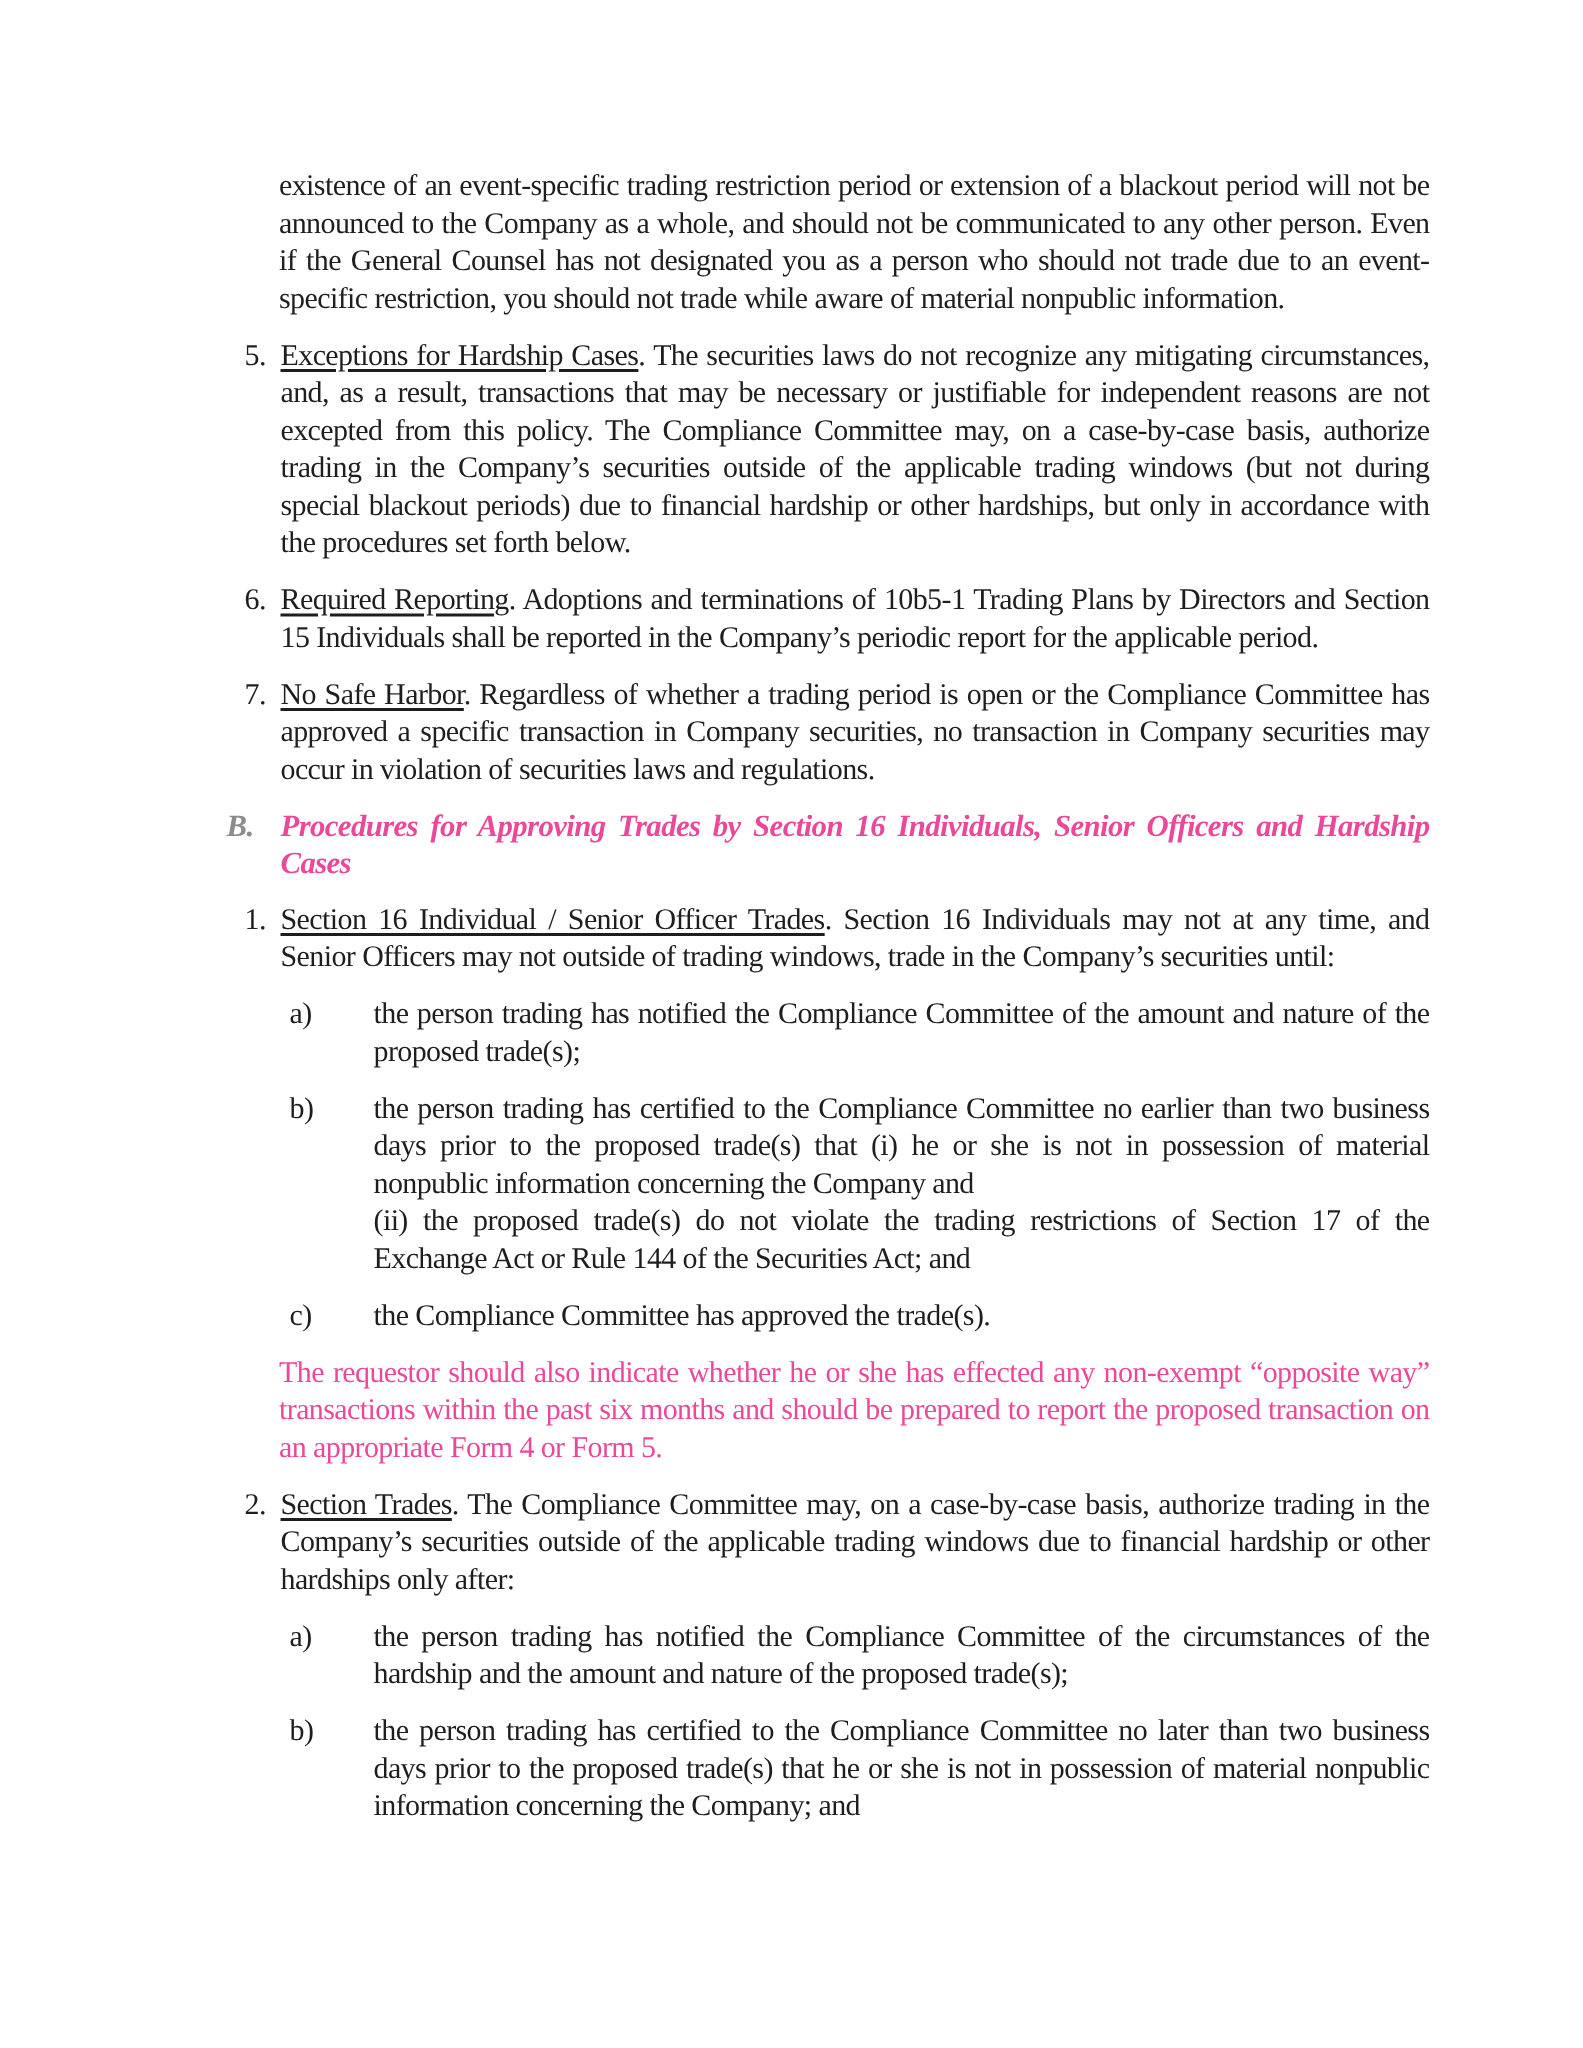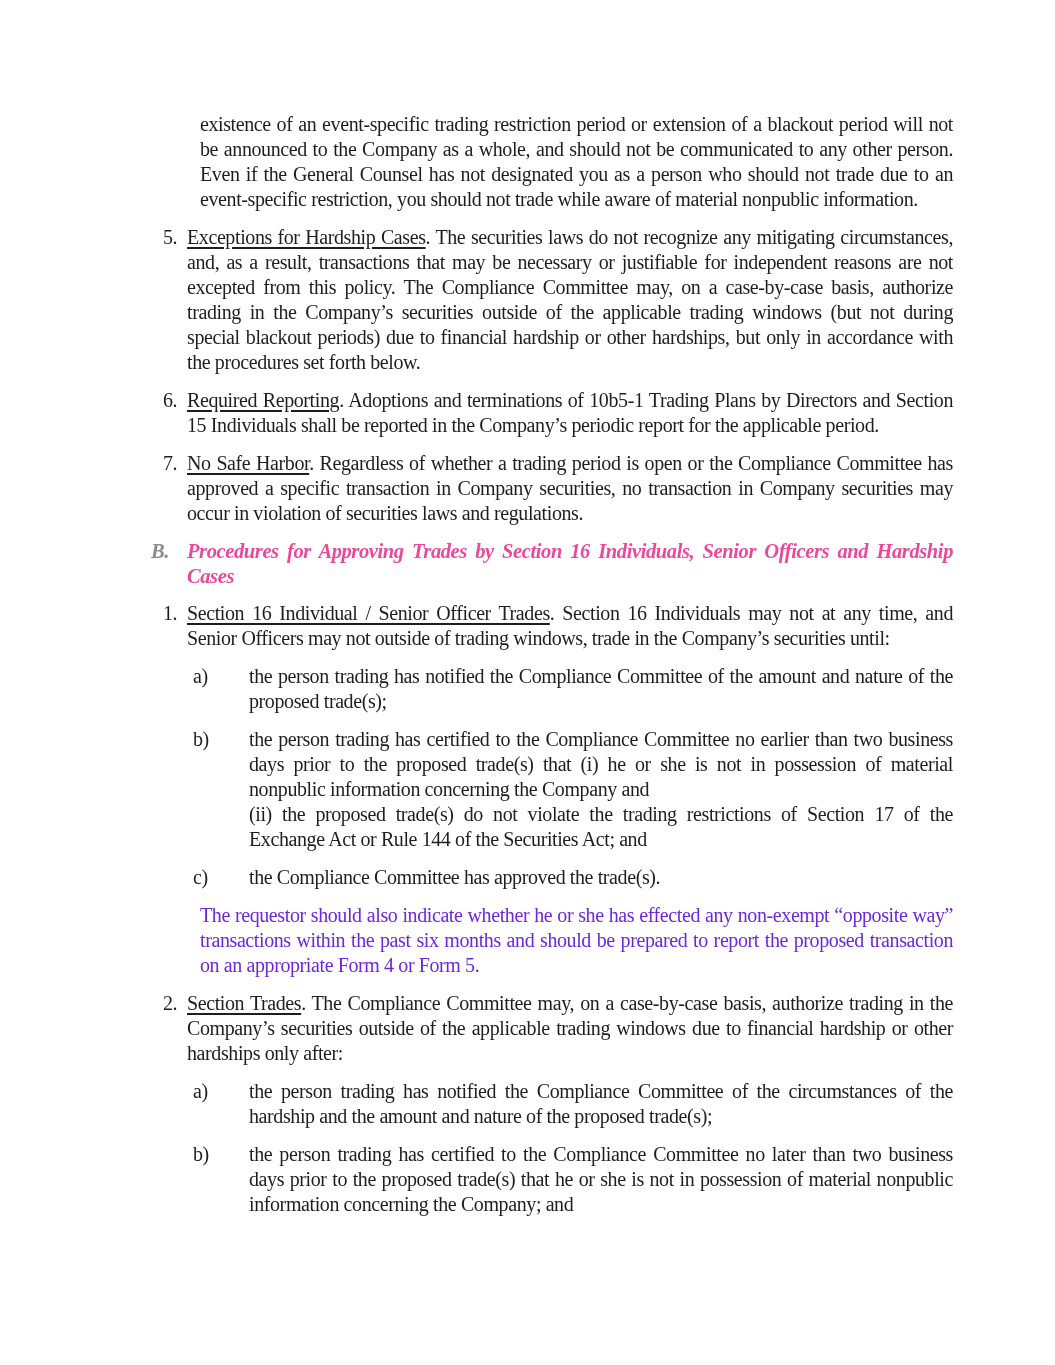--- a/index.html
+++ b/index.html
@@ -23,21 +23,21 @@
     width: 790px;
   }
   .para, .num-item, .sub-item, .section-heading {
     font-size: 20px;
     line-height: 25px;
     letter-spacing: -0.4px;
     text-align: justify;
     margin: 0 0 13px 0;
   }
   .indent-body {
-    margin-left: 37px;
+    margin-left: 23px;
   }
   .num-item {
     display: flex;
   }
   .num-col {
     width: 24px;
     flex-shrink: 0;
   }
   .item-body {
     flex: 1;
@@ -72,21 +72,21 @@
     width: 36px;
     flex-shrink: 0;
     color: #8c8c8c;
   }
   .sec-title {
     flex: 1;
     color: #ec4899;
     text-align: justify;
   }
   .note-para {
-    color: #6d28d9;
+    color: #ec4899;
   }
   .page-number {
     position: absolute;
     top: 1284px;
     left: 0;
     width: 100%;
     text-align: center;
     font-size: 20px;
     color: #1e1e1e;
   }

